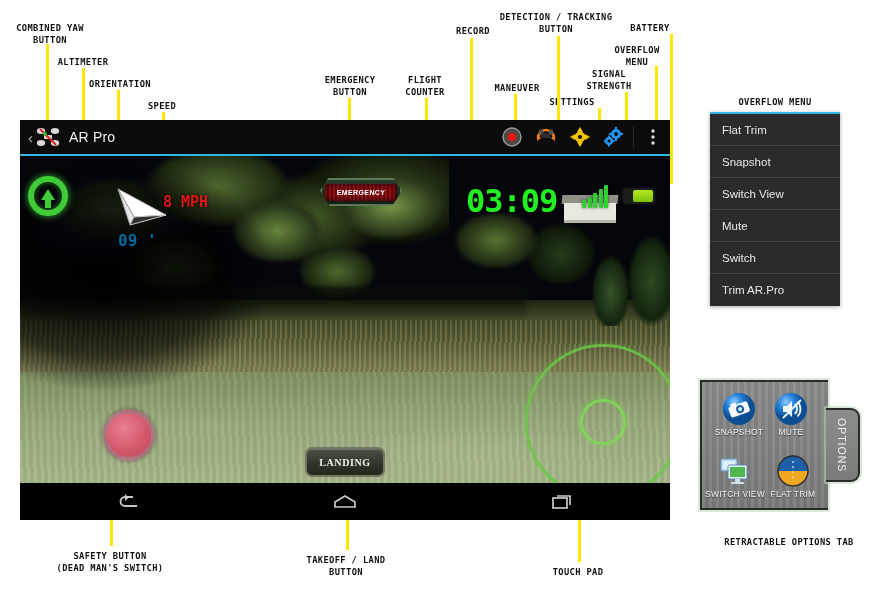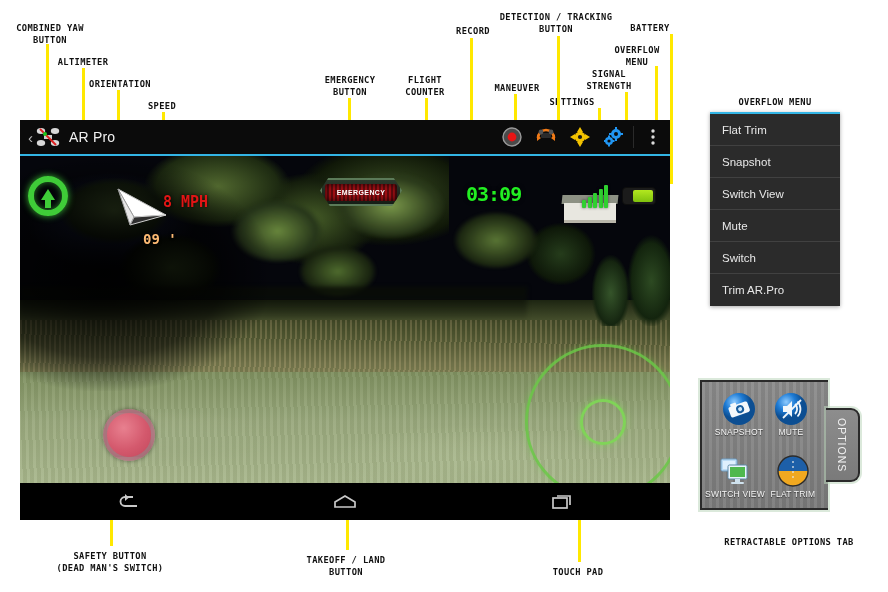--- a/index.html
+++ b/index.html
@@ -166,24 +166,23 @@
   }
   .orient svg { display:block; }
   .speed {
     position:absolute; left:143px; top:37px;
     color:#e01515; font-size:15px; font-weight:700;
     font-family:"DejaVu Sans Mono", monospace;
     letter-spacing:0px; text-shadow:0 0 3px rgba(0,0,0,.9);
   }
   .alti {
     position:absolute; left:98px; top:75px;
-    color:#fdba74; font-size:14px; font-weight:700;
+    color:#0369a1; font-size:16px; font-weight:700;
     font-family:"DejaVu Sans Mono", monospace;
     text-shadow:0 0 3px rgba(0,0,0,.9);
-    margin-left:25px;
   }
   .emerg {
     position:absolute; left:300px; top:22px; width:82px; height:28px;
     background: linear-gradient(180deg,#2c3a2c 0%, #151d15 100%);
     border:2px solid #5b7a58; border-radius:7px/9px;
     clip-path: polygon(10% 0,90% 0,100% 45%,88% 100%,12% 100%,0 45%);
     display:flex; align-items:center; justify-content:center;
   }
   .emerg-inner {
     width:72px; height:17px;
@@ -191,21 +190,21 @@
     border-radius:3px;
     display:flex; align-items:center; justify-content:center;
     box-shadow: inset 0 0 6px rgba(0,0,0,.8);
   }
   .emerg-inner span {
     color:#fff; font-size:7px; font-weight:700;
     font-family:"Liberation Sans",sans-serif; letter-spacing:.4px;
   }
   .counter {
     position:absolute; left:446px; top:26px;
-    color:#22ef22; font-size:20px; font-weight:700;
+    color:#22ef22; font-size:32px; font-weight:700;
     font-family:"DejaVu Sans Mono", monospace;
     letter-spacing:-1px; text-shadow:0 0 4px rgba(0,0,0,.85);
   }
   .signal {
     position:absolute; right:62px; top:28px;
     display:flex; align-items:flex-end; gap:1.5px; height:24px;
   }
   .signal i {
     display:block; width:4px; background:#2fd02f; border-radius:1px;
     box-shadow:0 0 3px rgba(0,0,0,.6);
@@ -501,20 +500,23 @@
       <div class="battery">
         <div class="fill"></div>
       </div>
 
       <div class="safety"></div>
 
       <div class="touchpad">
         <div class="touchpad-in"></div>
       </div>
 
+      <div class="landing">
+        <span>LANDING</span>
+      </div>
     </div>
 
     <div class="navbar">
       <div class="nb">
         <svg width="26" height="18" viewBox="0 0 26 18">
           <path d="M22 13 L10 13 A4.5 4.5 0 0 1 10 4 L18 4" stroke="#c9c9c9" stroke-width="1.8" fill="none"></path>
           <path d="M21 1 L25 4.5 L21 8 Z" fill="#c9c9c9" transform="translate(-11,0)"></path>
         </svg>
       </div>
       <div class="nb">

